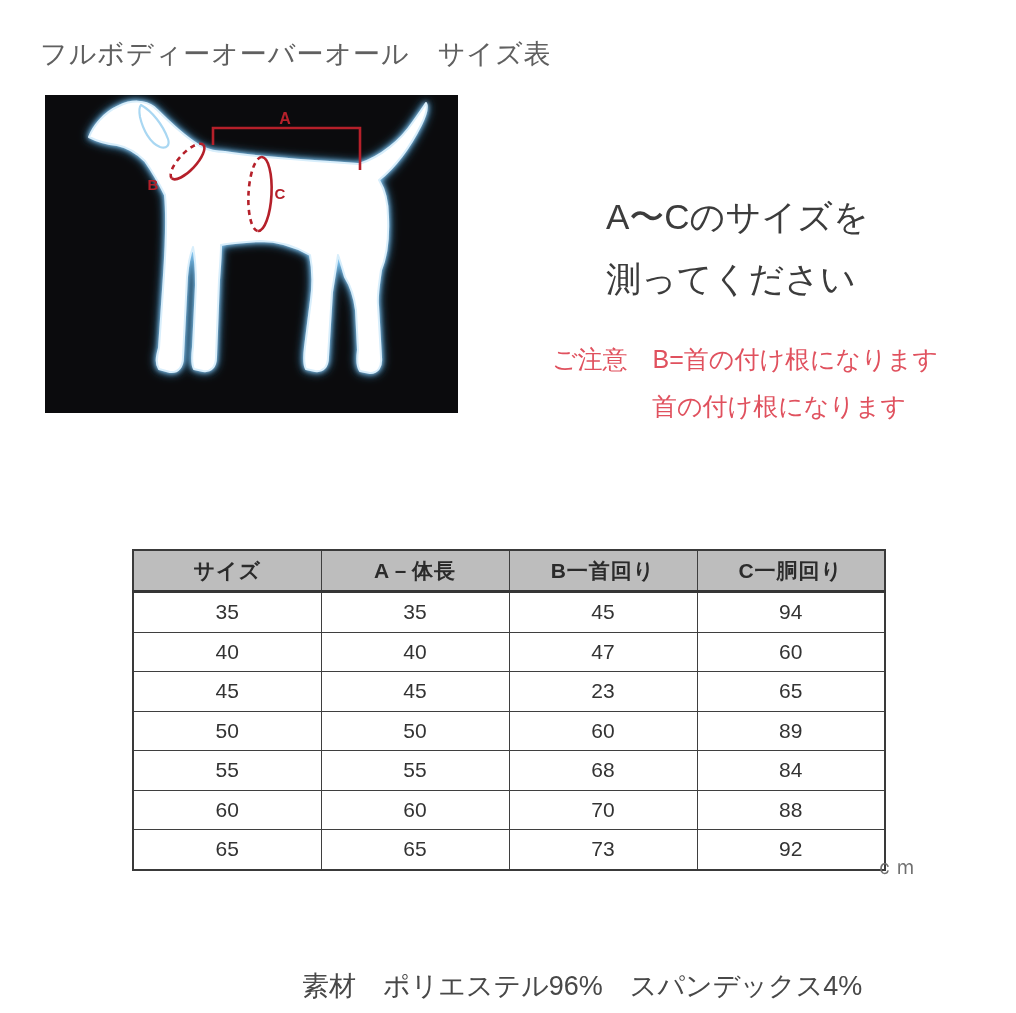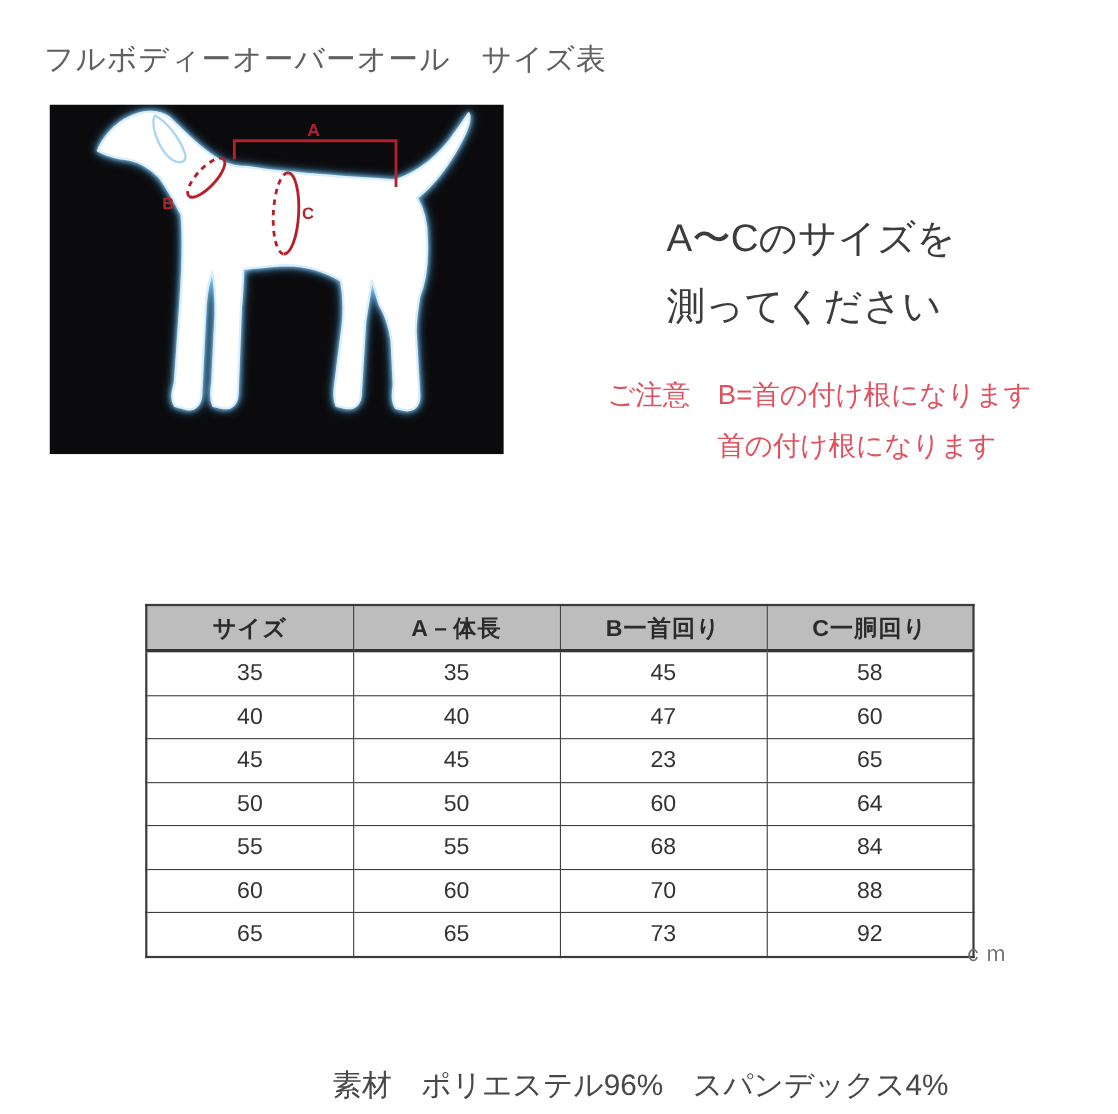--- a/index.html
+++ b/index.html
@@ -169,39 +169,39 @@
         <th>A－体長</th>
         <th>B一首回り</th>
         <th>C一胴回り</th>
       </tr>
     </thead>
     <tbody>
         <tr>
           <td>35</td>
           <td>35</td>
           <td>45</td>
-          <td>58</td>
+          <td>94</td>
         </tr>
         <tr>
           <td>40</td>
           <td>40</td>
           <td>47</td>
           <td>60</td>
         </tr>
         <tr>
           <td>45</td>
           <td>45</td>
           <td>23</td>
           <td>65</td>
         </tr>
         <tr>
           <td>50</td>
           <td>50</td>
           <td>60</td>
-          <td>64</td>
+          <td>89</td>
         </tr>
         <tr>
           <td>55</td>
           <td>55</td>
           <td>68</td>
           <td>84</td>
         </tr>
         <tr>
           <td>60</td>
           <td>60</td>

